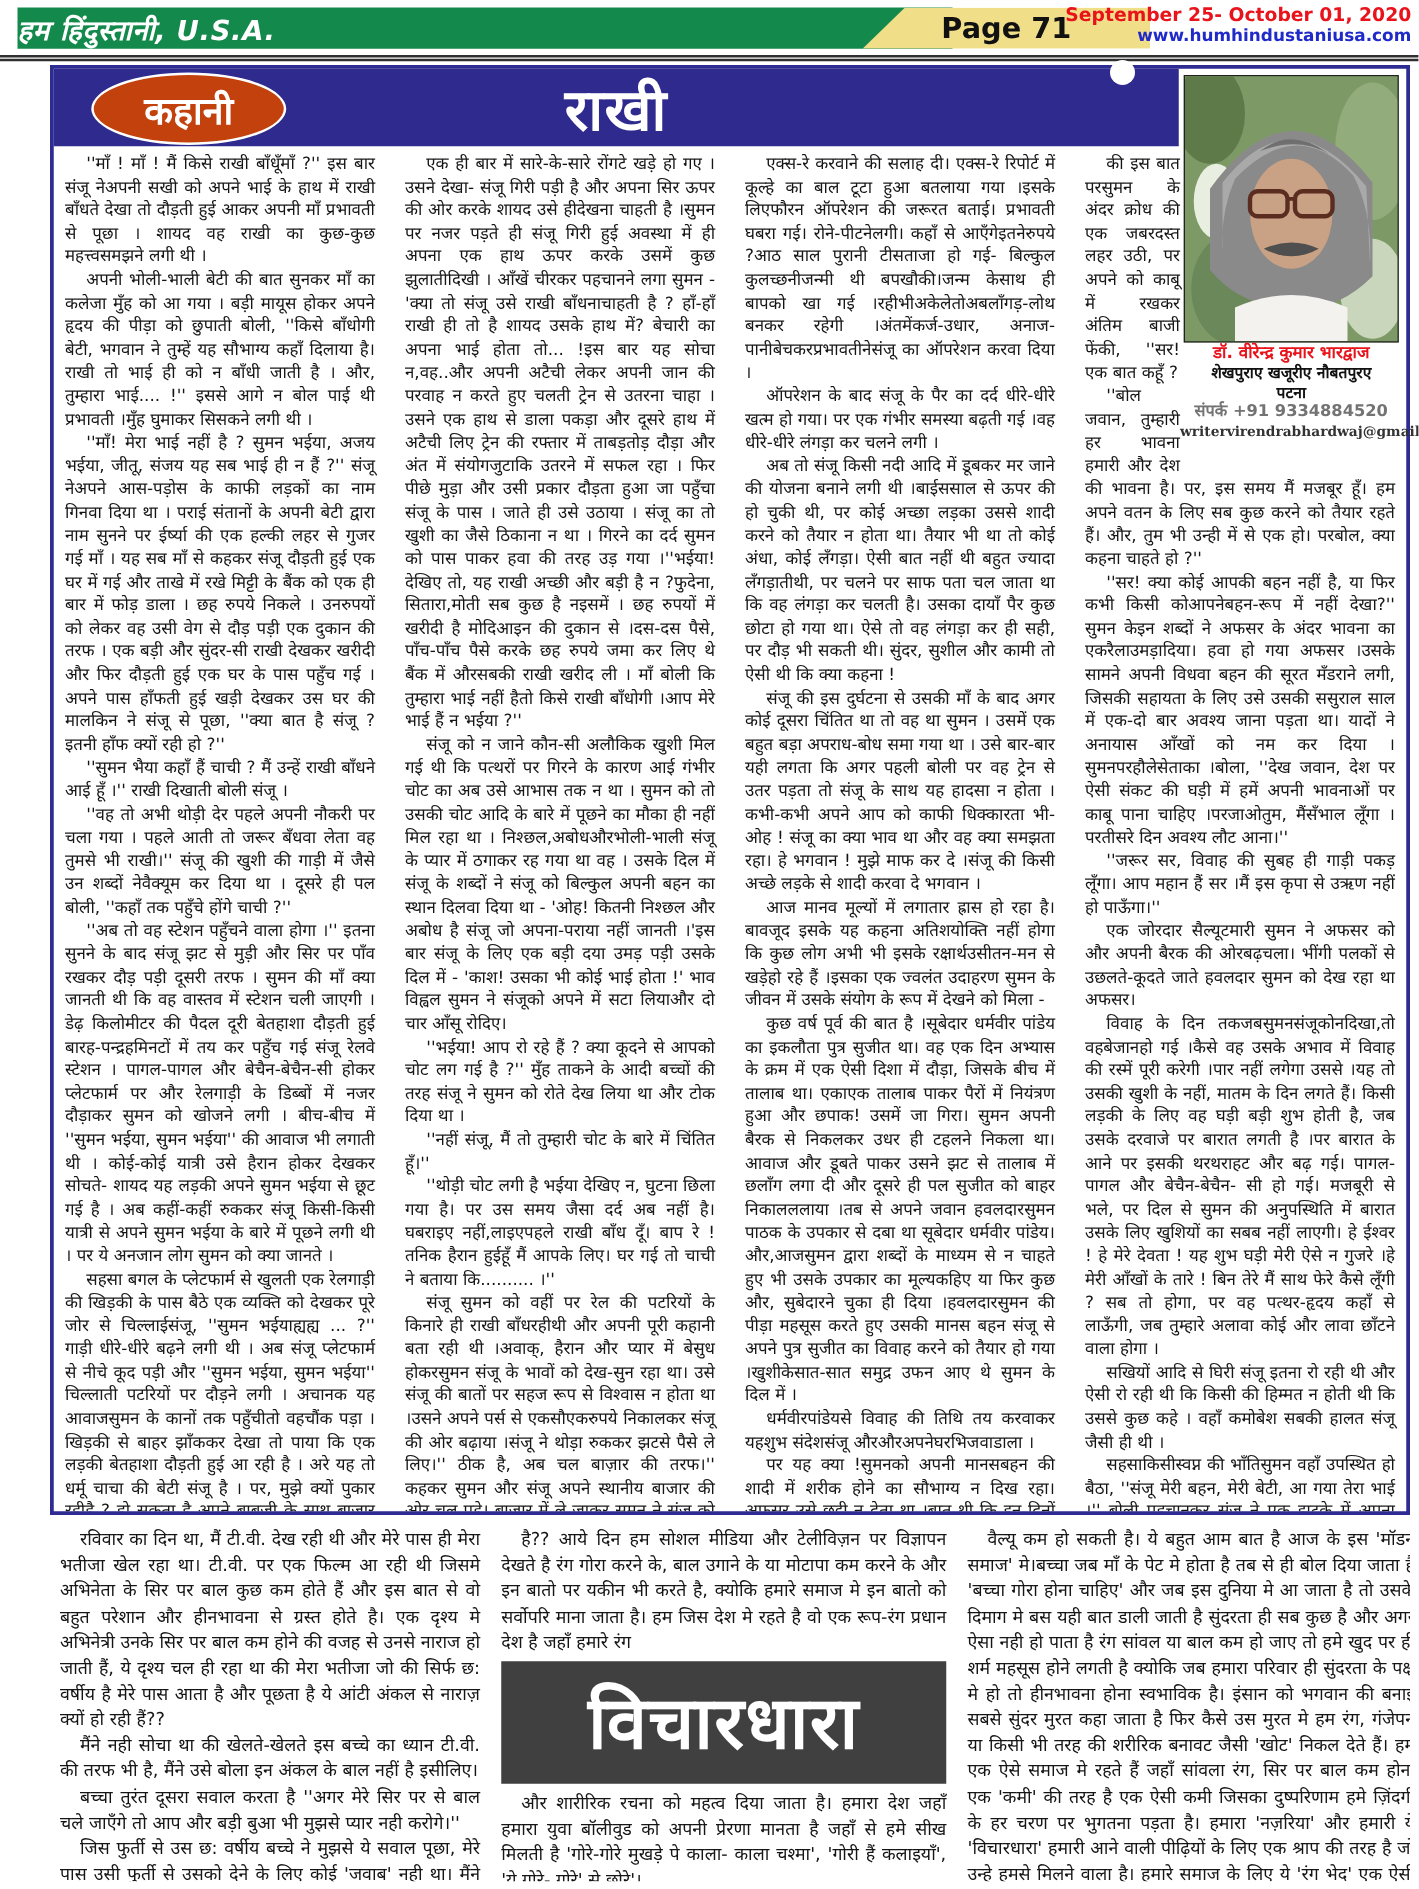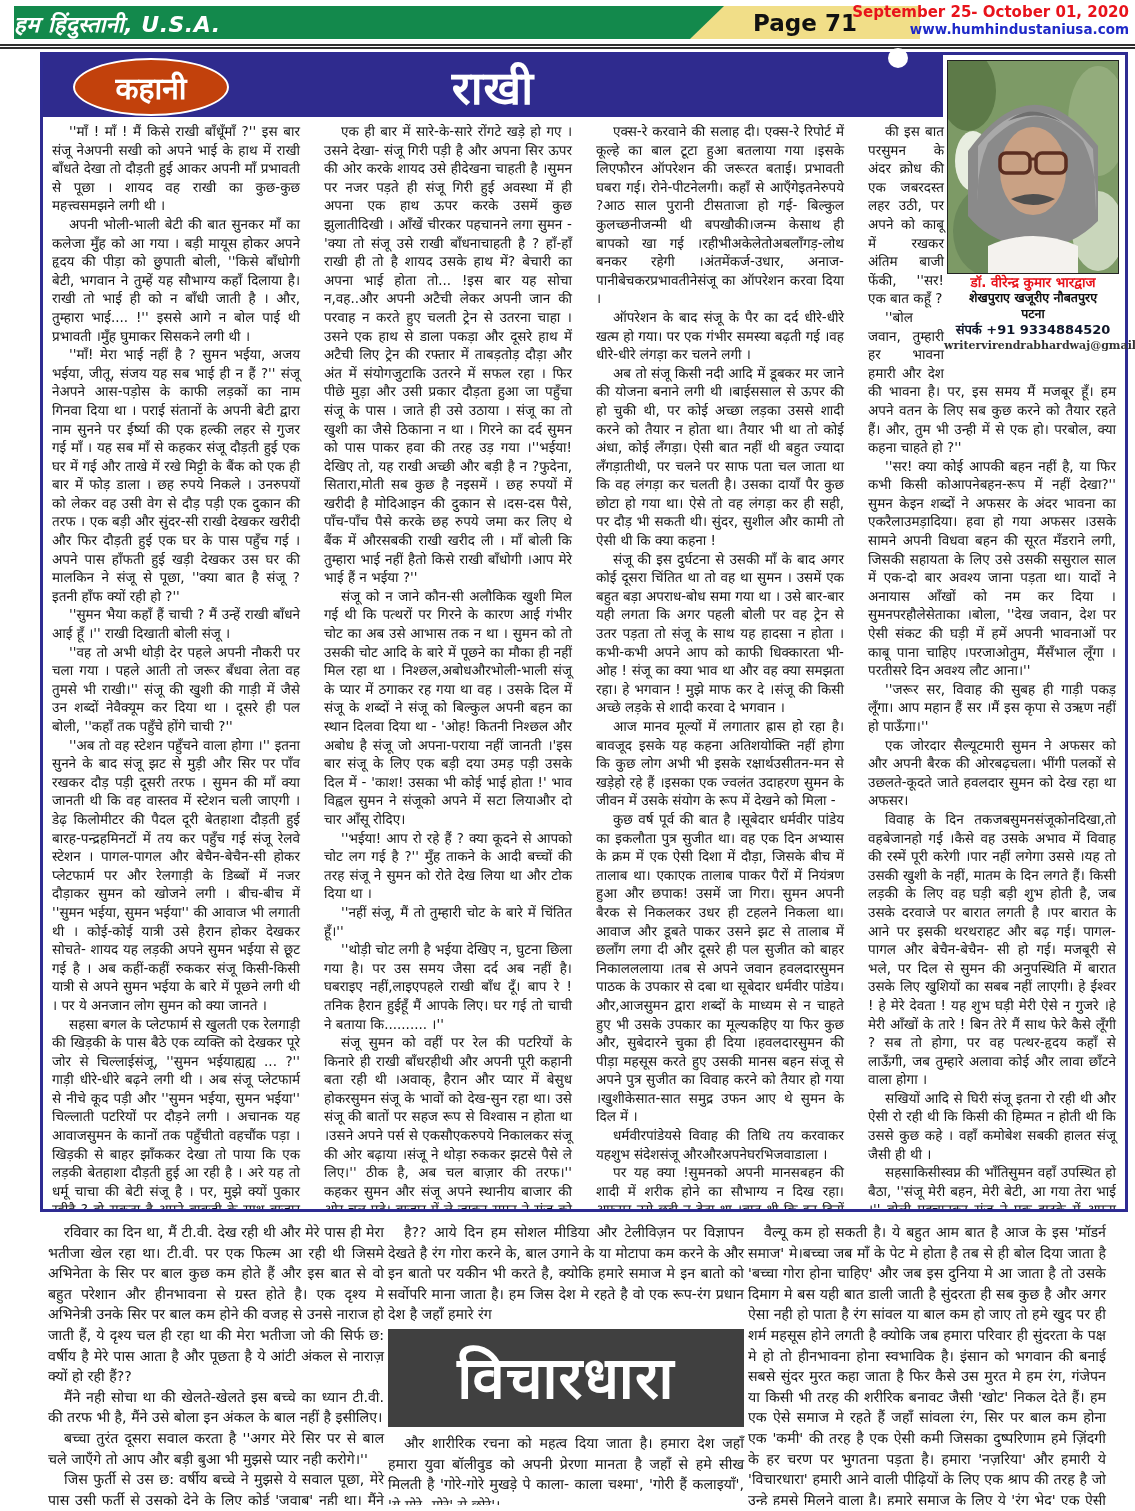--- a/index.html
+++ b/index.html
@@ -26,31 +26,31 @@
              background:#c2410c;border:2px solid #fff;display:flex;align-items:center;justify-content:center;}
   .cat-badge span{color:#fff;font-weight:bold;font-size:30px;}
   .story-title{position:absolute;left:0;top:0;width:100%;height:62px;display:flex;align-items:center;justify-content:center;}
   .story-title span{color:#fff;font-weight:bold;font-size:46px;letter-spacing:1px;}
   
   .photo-wrap{position:absolute;top:3px;right:3px;width:178px;height:308px;background:#fff;text-align:center;}
   .photo-frame{width:170px;height:212px;margin:2px auto 0;border:1.5px solid #222;background:#7a9464;overflow:hidden;}
   .caption{line-height:16px;padding-top:0;}
   .author-name{color:#e8131b;font-weight:bold;font-size:13.5px;}
   .author-addr{font-weight:bold;font-size:12.5px;color:#111;}
-  .author-contact{font-weight:bold;font-size:13px;color:#0f172a;}
+  .author-contact{font-weight:bold;font-size:13px;color:#737373;}
   .author-email{font-size:11px;color:#333;font-weight:bold;font-family:"DejaVu Serif","Liberation Serif",serif;}
   
   .story-columns{position:absolute;left:0;top:62px;width:100%;height:1092px;overflow:hidden;
                  display:flex;gap:24px;padding:5px 9px;box-sizing:border-box;}
   .col{flex:1;min-width:0;text-align:justify;font-size:13.5px;line-height:18.6px;}
   .col p{margin:0;text-indent:17px;}
   .photo-spacer{float:right;width:172px;height:250px;}
   
   #bottom{position:absolute;left:48px;top:1222px;width:1080px;height:283px;overflow:hidden;
-          display:flex;gap:4px;}
+          display:flex;gap:17px;}
   .bcol{text-align:justify;font-size:14.2px;line-height:20.6px;}
   .bcol p{margin:0;text-indent:16px;}
   .bcol-0{width:336px;flex:none;}
   .bcol-1{width:356px;flex:none;}
   .bcol-2{width:358px;flex:none;}
   .banner{height:98px;background:#404040;margin:4px 0 6px;display:flex;align-items:center;justify-content:center;}
   .banner span{color:#fff;font-weight:bold;font-size:58px;letter-spacing:1px;}
 </style>
 </head>
 <body>

